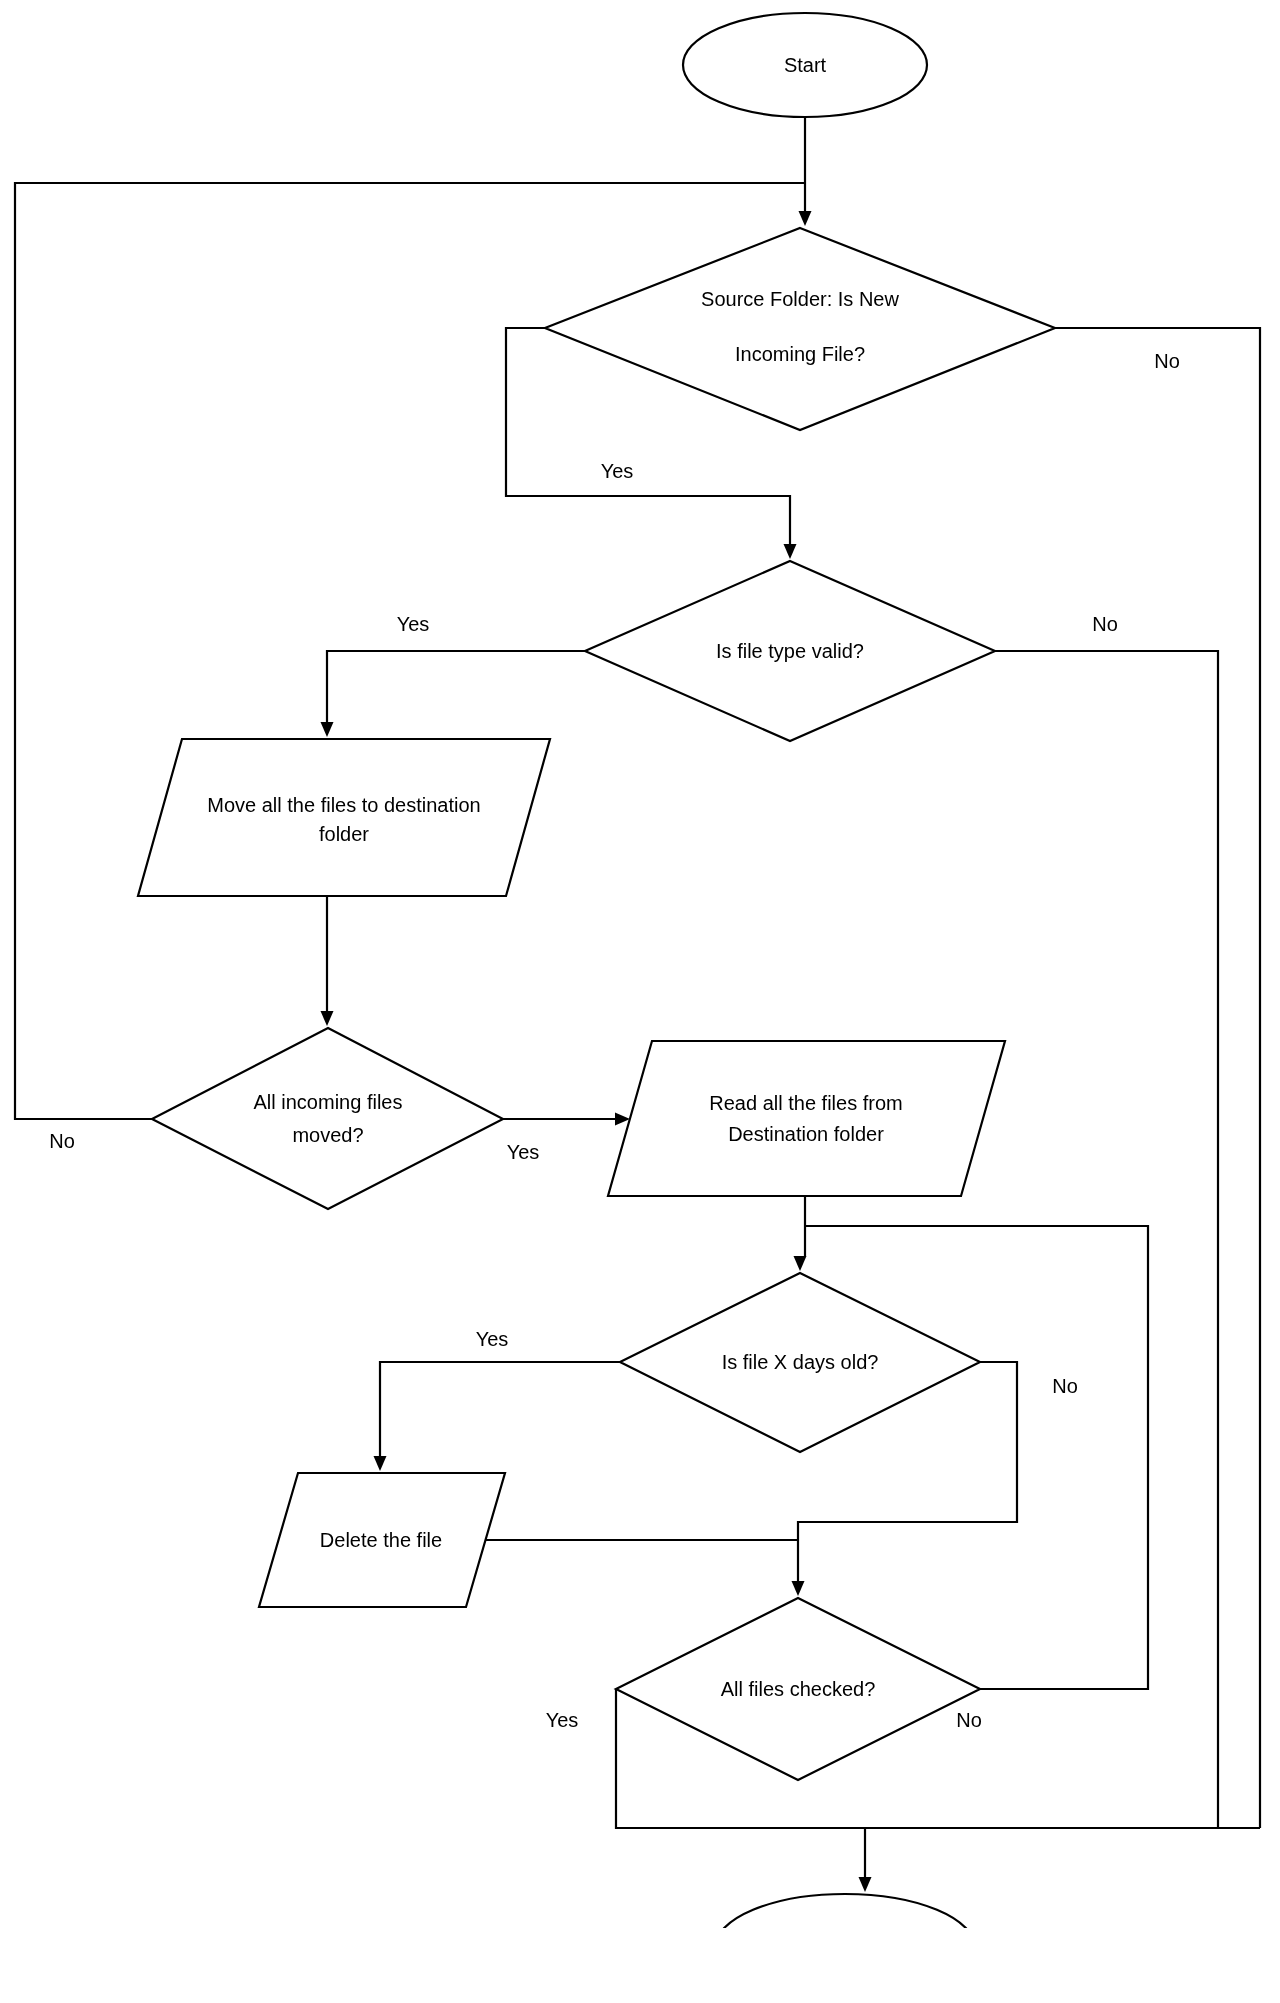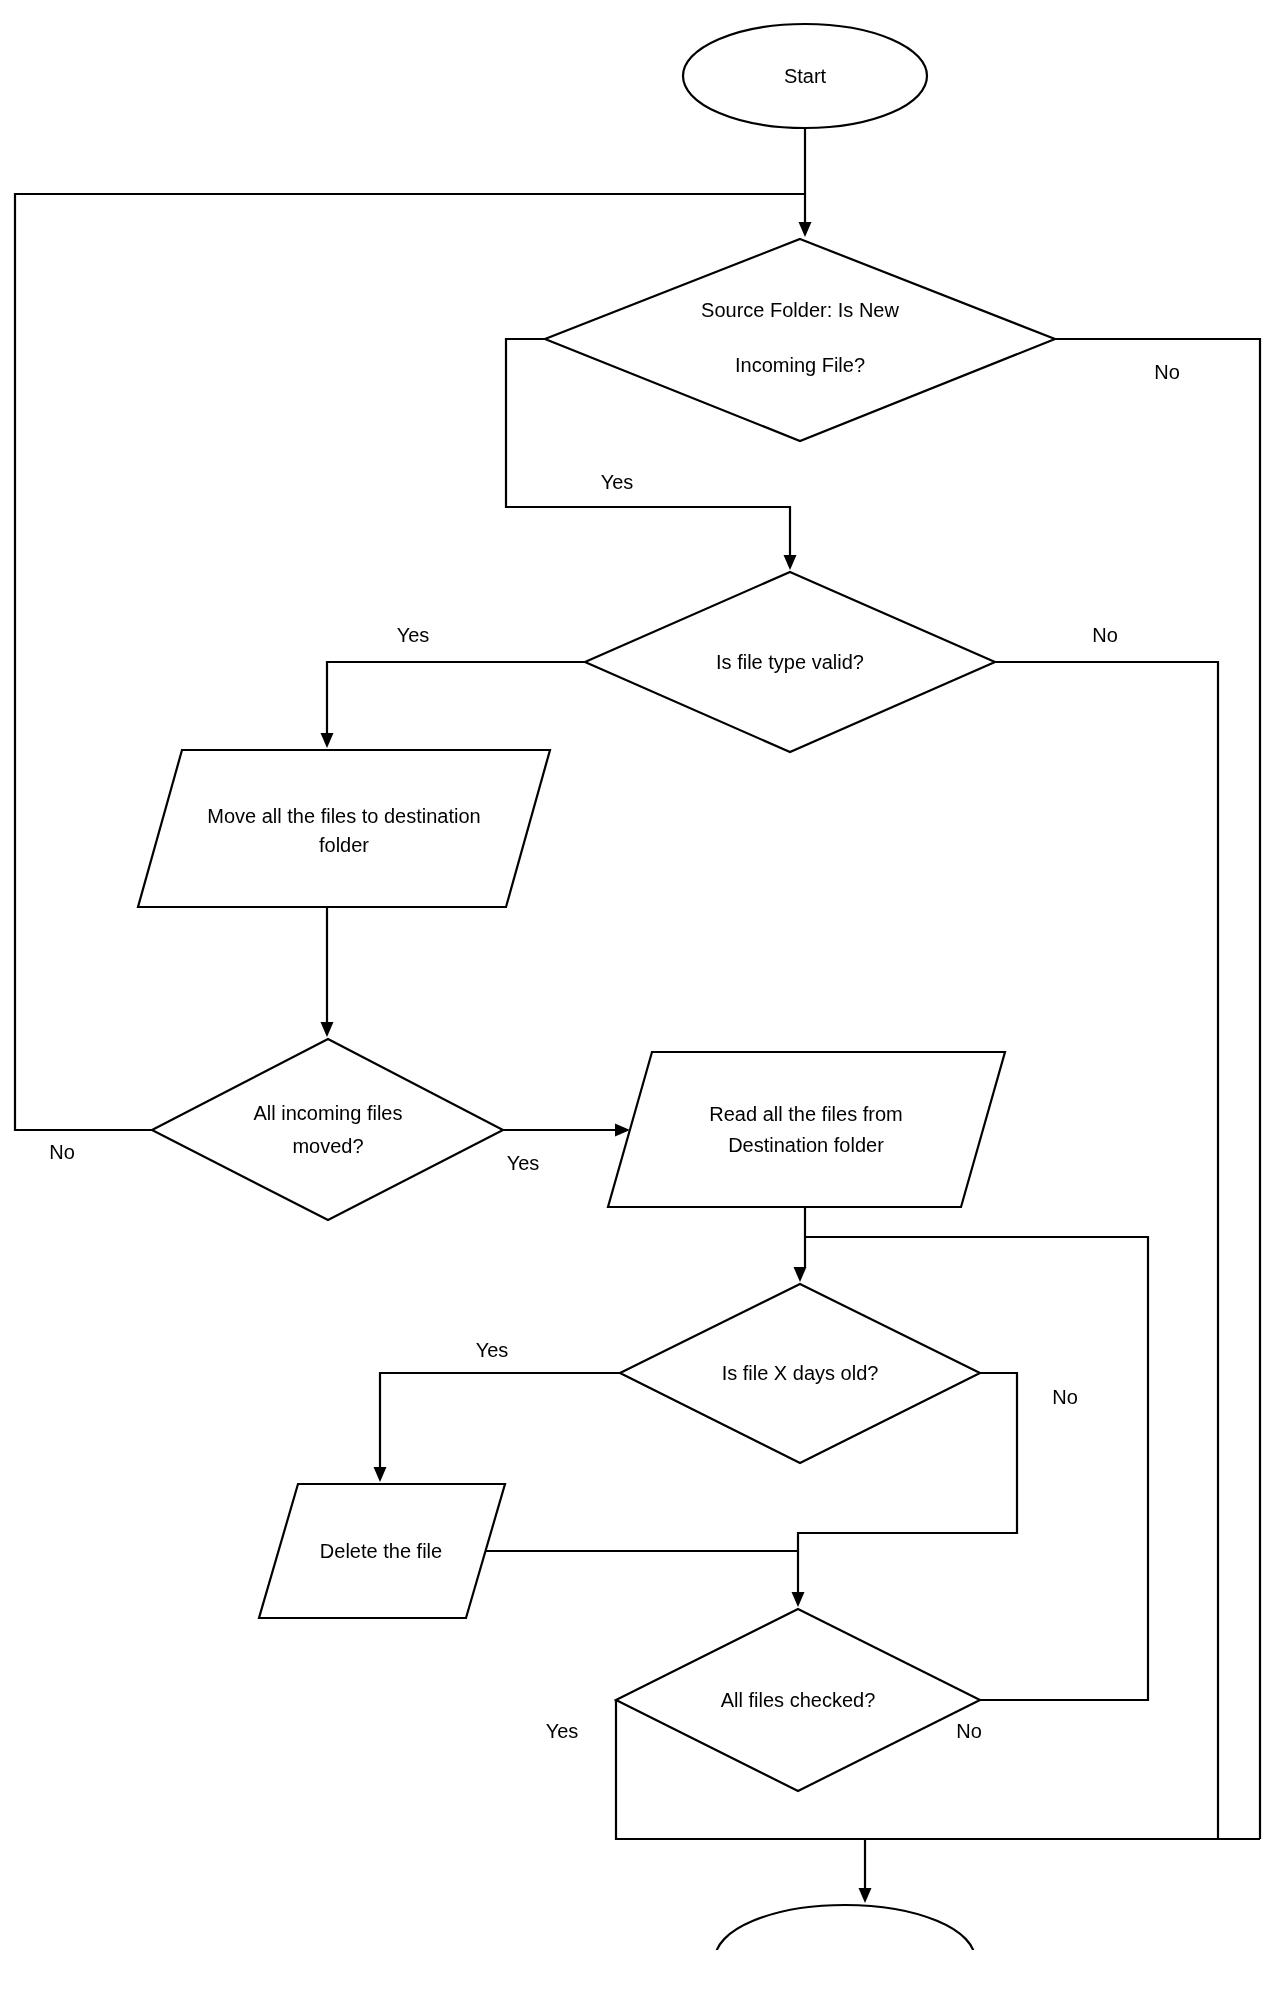--- a/index.html
+++ b/index.html
@@ -1,16 +1,16 @@
 <!DOCTYPE html>
 <html><head>
 <meta charset="utf-8">
 <style>
   html,body{margin:0;padding:0;background:#ffffff;}
-  .page{width:1280px;height:1916px;position:relative;background:#ffffff;margin:17px auto;}
+  .page{width:1280px;height:1916px;position:relative;background:#ffffff;margin:6px auto;}
   svg{display:block;}
   .shape{fill:#ffffff;stroke:#000000;stroke-width:2.2;}
   .connector{fill:none;stroke:#000000;stroke-width:2.2;}
   .arrowhead{fill:#000000;stroke:none;}
   .txt{font-family:"Liberation Sans",sans-serif;font-size:20px;fill:#000000;
        text-anchor:middle;dominant-baseline:middle;}
   .edge-label{font-family:"Liberation Sans",sans-serif;font-size:20px;fill:#000000;
        text-anchor:middle;dominant-baseline:middle;}
 </style>
 </head>

